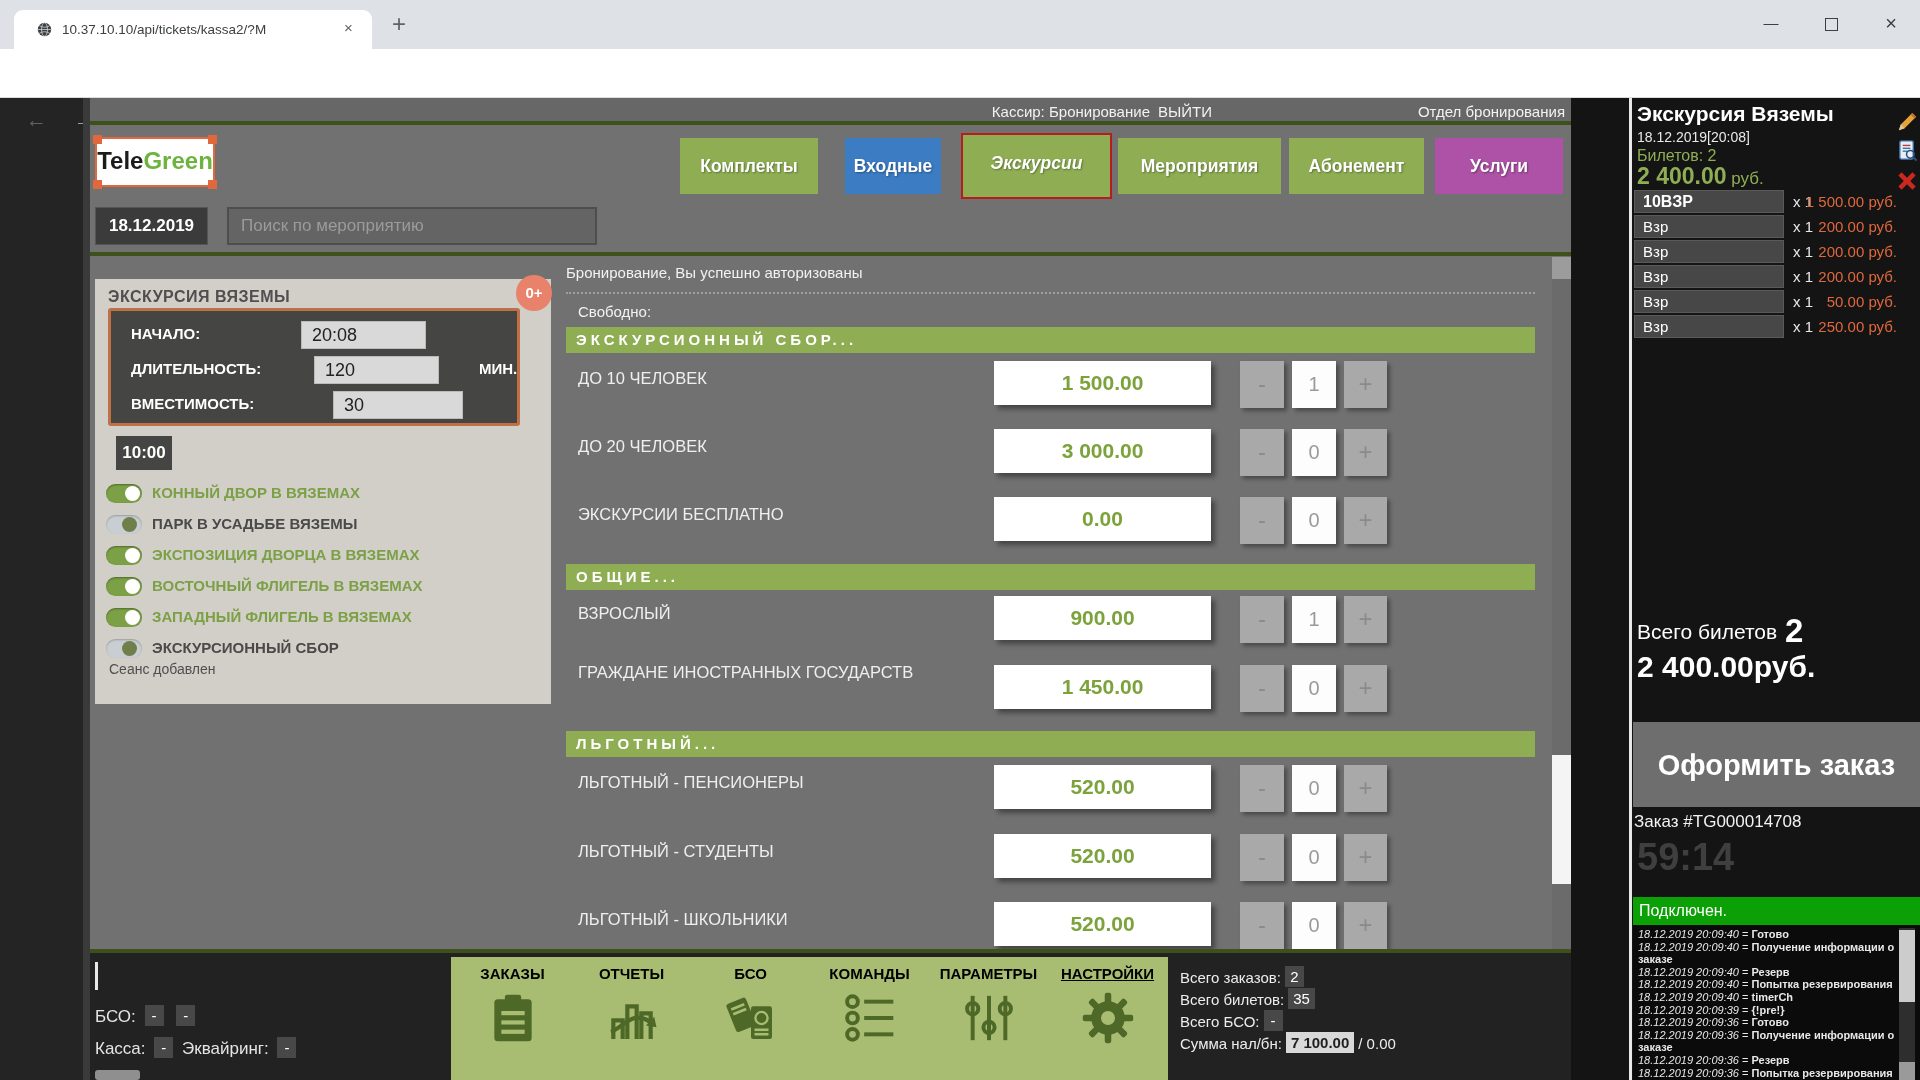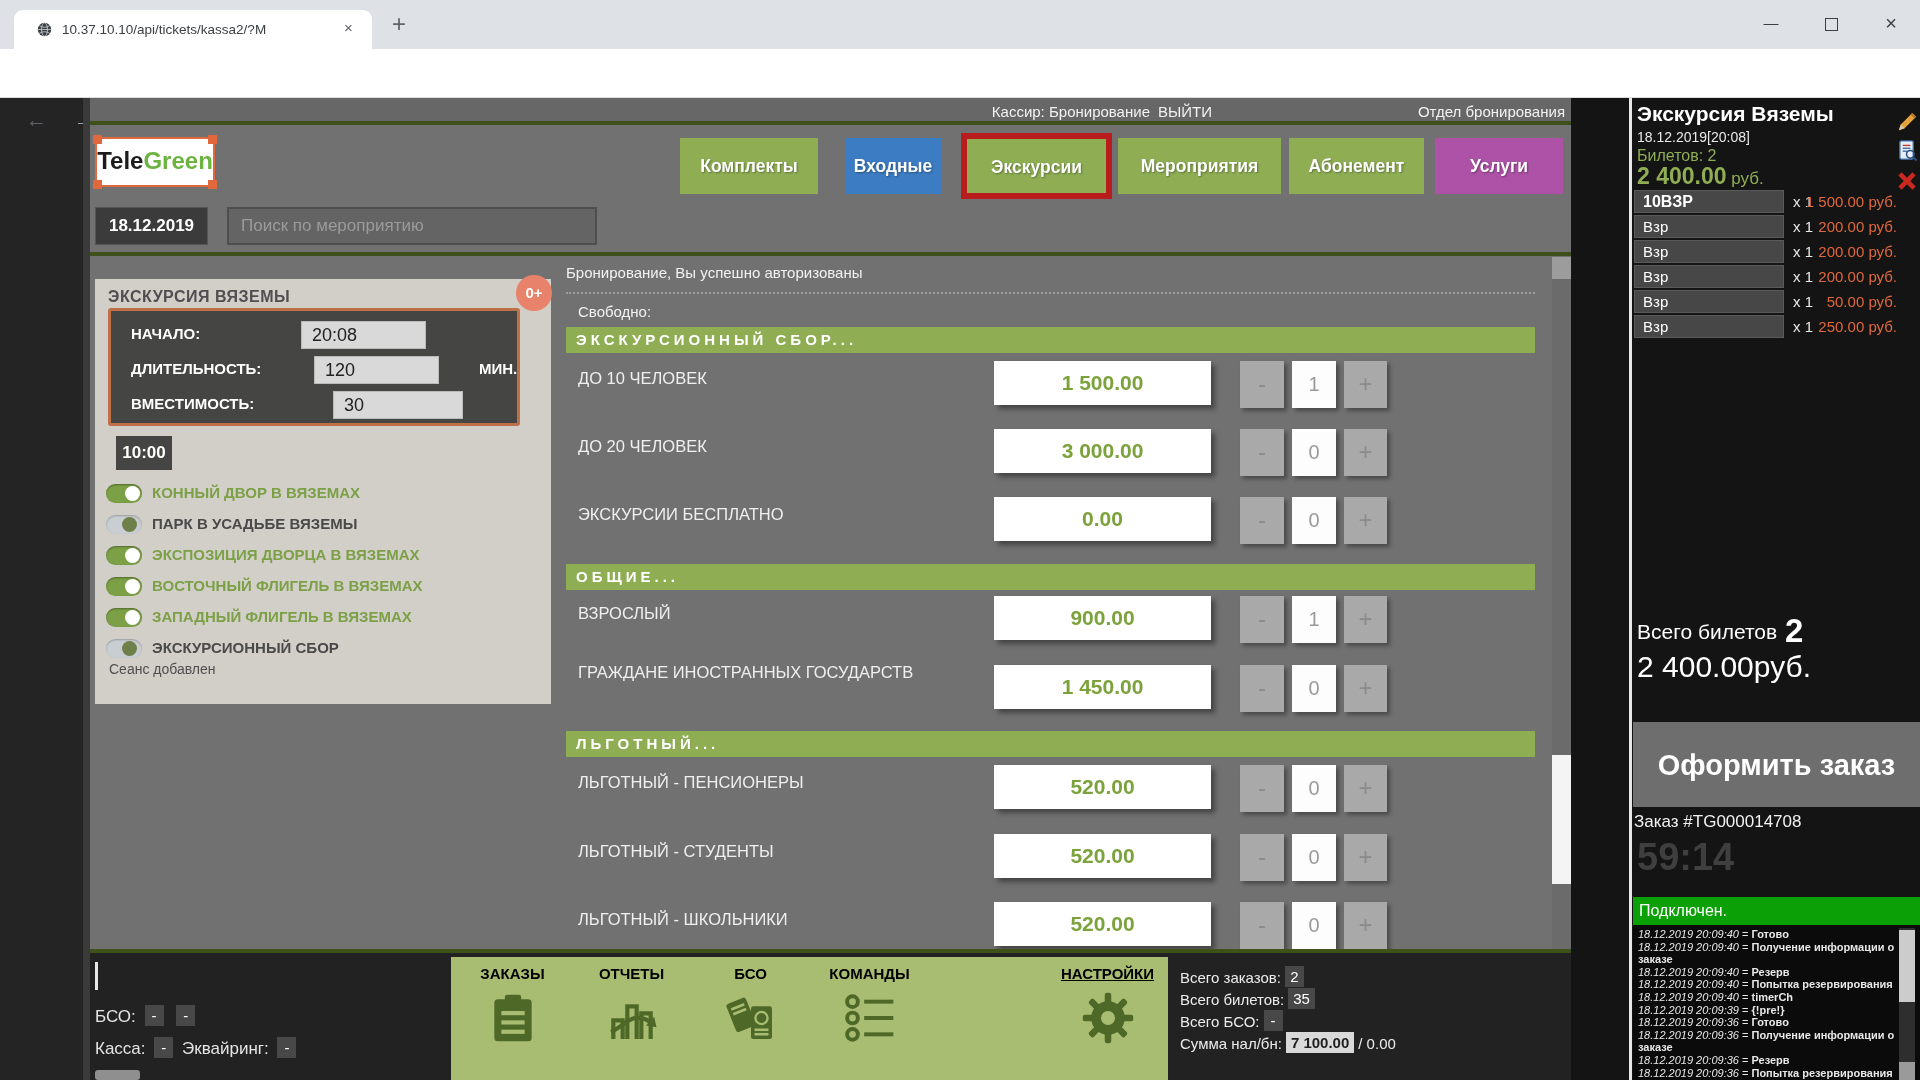--- a/index.html
+++ b/index.html
@@ -34,21 +34,21 @@
   .hdrstrip{left:90px;top:98px;width:1481px;height:23px;background:#676767;}
   .greenline{left:90px;width:1481px;height:4px;background:#3f511b;}
   .hdrtext{top:103px;font-size:15px;color:#f2f2f2;white-space:nowrap;}
   .logout{border-bottom:2px dotted #d8d8d8;padding-bottom:1px;margin-left:8px;}
   .logo{left:95px;top:137px;width:120px;height:50px;background:#fff;border:2px solid #e0683c;
         box-sizing:border-box;text-align:center;line-height:44px;font-size:24px;font-weight:bold;}
   .logo .t1{color:#1c1c1c;} .logo .t2{color:#6cb33f;}
   .corner{position:absolute;width:9px;height:9px;background:#e0683c;}
   .tabbtn{top:138px;height:56px;color:#fff;font-weight:bold;font-size:17.5px;text-align:center;
           line-height:56px;text-shadow:1px 1px 2px rgba(0,0,0,.35);background:#8fae54;}
-  .tabbtn.sel{top:133px;height:66px;border:6px solid #b91c1c;box-sizing:border-box;line-height:56px;}
+  .tabbtn.sel{top:133px;height:66px;border:2px solid #b91c1c;box-sizing:border-box;line-height:56px;font-style:italic;}
   .datebox{left:95px;top:207px;width:113px;height:38px;background:#3b3b3b;border:1px solid #555;
            box-sizing:border-box;color:#fff;font-weight:bold;font-size:17px;text-align:center;line-height:36px;}
   .searchbox{left:227px;top:207px;width:370px;height:38px;background:#646464;border:2px solid #4e4e4e;
              box-sizing:border-box;color:#9b9b9b;font-size:17px;padding:0 12px;outline:none;
              font-family:"Liberation Sans",sans-serif;}
   .searchbox::placeholder{color:#9b9b9b;opacity:1;}
 
   
   .expanel{left:95px;top:279px;width:456px;height:425px;background:#d2cfc9;}
   .extitle{left:13px;top:9px;font-size:16px;font-weight:bold;color:#4f4f4f;letter-spacing:.5px;}
@@ -105,21 +105,21 @@
   .camount{left:1637px;top:163px;color:#8fae54;font-size:17px;}
   .camount b{font-size:23px;font-weight:bold;}
   .sideicon{left:1896px;width:23px;height:23px;}
   .crow{left:1634px;width:283px;height:23px;}
   .cname{position:absolute;left:0;top:0;width:150px;height:23px;background:#474747;border:1px solid #5a5a5a;
          box-sizing:border-box;color:#fff;font-size:15px;line-height:21px;padding-left:8px;}
   .cqty{position:absolute;left:159px;top:3px;font-size:15px;color:#e8e8e8;}
   .cprice{position:absolute;right:20px;top:3px;font-size:15px;color:#e0683c;}
   .ctotal1{left:1637px;top:612px;color:#fff;font-size:21px;}
   .ctotal1 b{font-size:33px;font-weight:bold;vertical-align:-3px;margin-left:8px;}
-  .ctotal2{left:1637px;top:650px;color:#fff;font-size:30px;font-weight:normal;}
+  .ctotal2{left:1637px;top:650px;color:#fff;font-size:30px;font-weight:bold;}
   .checkout{left:1633px;top:722px;width:287px;height:85px;background:#6e6e6e;color:#fff;
             font-weight:bold;font-size:29px;text-align:center;line-height:40px;padding-top:2px;
             box-sizing:border-box;border:none;font-family:"Liberation Sans",sans-serif;cursor:pointer;}
   .ordernum{left:1634px;top:812px;color:#f2f2f2;font-size:17px;}
   .timer{left:1637px;top:836px;color:#3f3f3f;font-size:38px;font-weight:bold;}
   .connbar{left:1633px;top:897px;width:341px;height:28px;background:#0aa006;color:#fff;
            font-size:16px;line-height:28px;padding-left:6px;box-sizing:border-box;}
   .logbox{left:1633px;top:925px;width:287px;height:155px;background:#0b0b0b;overflow:hidden;
           color:#e8e8e8;font-size:11px;line-height:12.6px;padding:3px 22px 0 5px;box-sizing:border-box;}
   .logbox .lt{font-style:italic;} .logbox .lm{font-weight:bold;}
@@ -497,20 +497,33 @@
         <g stroke="#4d6827" fill="none" stroke-width="1.7">
           <circle cx="4.5" cy="5" r="2.3"></circle>
             <line x1="9.5" y1="5" x2="22" y2="5"></line>
           <circle cx="4.5" cy="12" r="2.3"></circle>
             <line x1="9.5" y1="12" x2="22" y2="12"></line>
           <circle cx="4.5" cy="19" r="2.3"></circle>
             <line x1="9.5" y1="19" x2="22" y2="19"></line>
         </g>
       </svg>
     </div>
+    <div class="fitem" style="left:478px;">
+      <span class="lbl">ПАРАМЕТРЫ</span>
+      <svg width="56" height="62" viewBox="0 0 24 24">
+        <g stroke="#4d6827" fill="none" stroke-width="1.7">
+          <line x1="5" y1="2.5" x2="5" y2="21.5"></line>
+            <circle cx="5" cy="8" r="2.4"></circle>
+          <line x1="12" y1="2.5" x2="12" y2="21.5"></line>
+            <circle cx="12" cy="16" r="2.4"></circle>
+          <line x1="19" y1="2.5" x2="19" y2="21.5"></line>
+            <circle cx="19" cy="8" r="2.4"></circle>
+        </g>
+      </svg>
+    </div>
     <div class="fitem" style="left:597px;text-decoration:underline;">
       <span class="lbl">НАСТРОЙКИ</span>
       <svg width="56" height="62" viewBox="0 0 24 24">
         <g fill="#4d6827">
           <g transform="rotate(0 12 12)">
               <rect x="10.6" y="1.2" width="2.8" height="5" rx="0.9"></rect>
             </g>
           <g transform="rotate(45 12 12)">
               <rect x="10.6" y="1.2" width="2.8" height="5" rx="0.9"></rect>
             </g>

